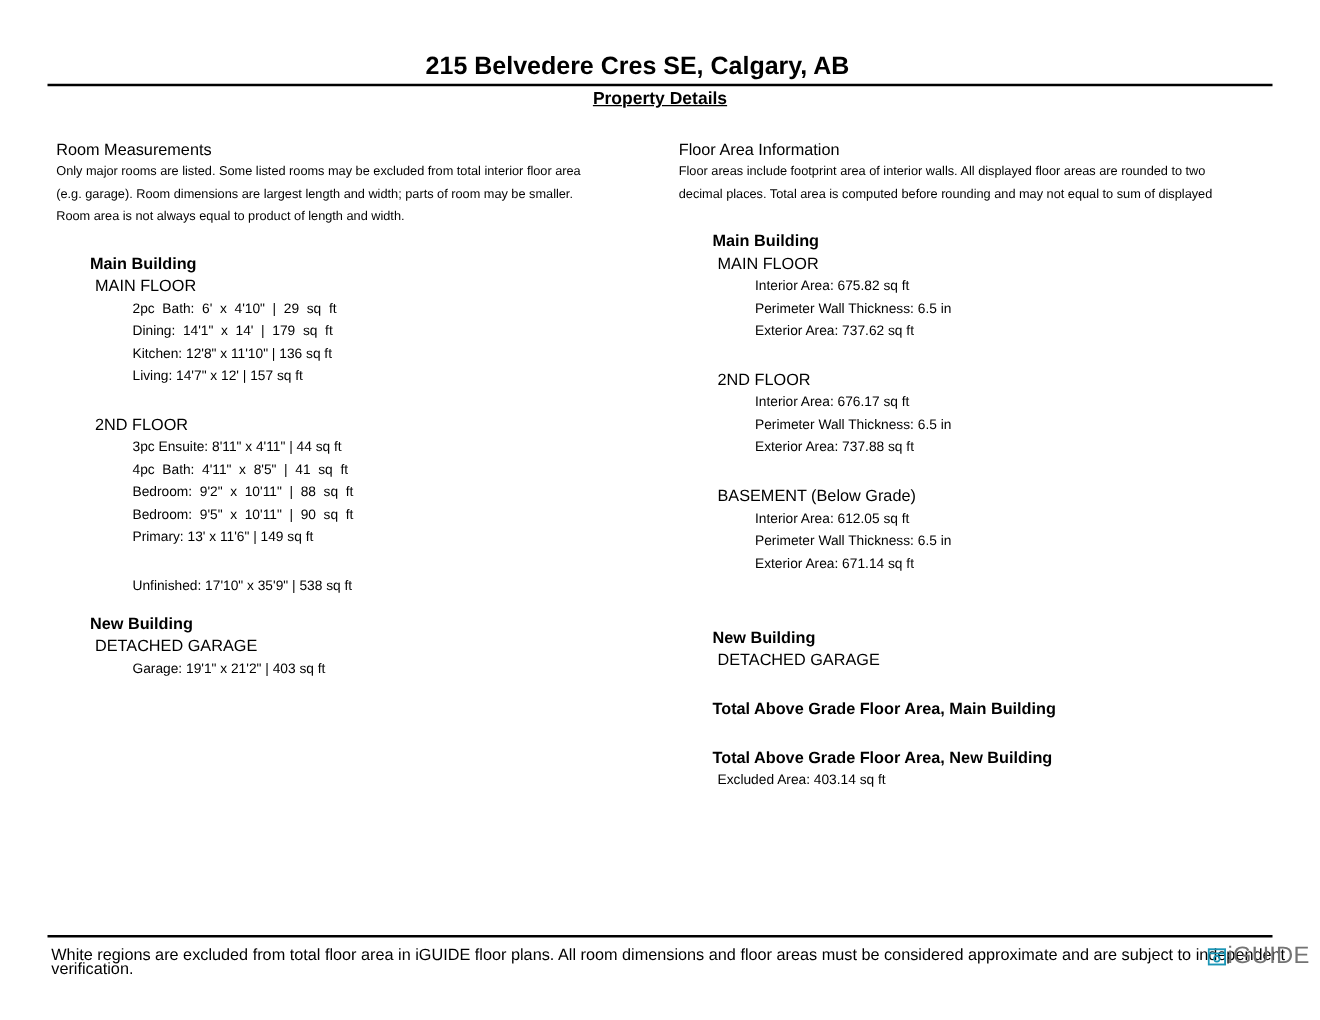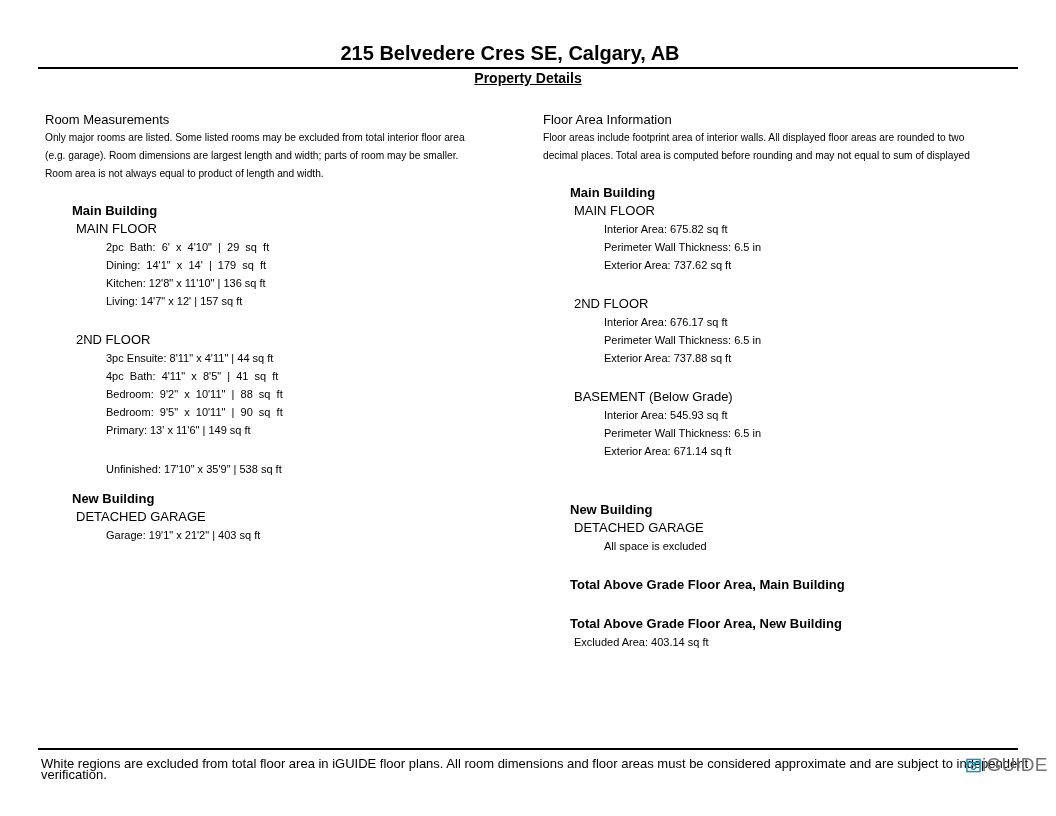--- a/index.html
+++ b/index.html
@@ -101,28 +101,27 @@
     <div class="item">Exterior Area: 737.62 sq ft</div>
     <div class="gap"></div>
 
     <div class="floor">2ND FLOOR</div>
     <div class="item">Interior Area: 676.17 sq ft</div>
     <div class="item">Perimeter Wall Thickness: 6.5 in</div>
     <div class="item">Exterior Area: 737.88 sq ft</div>
     <div class="gap"></div>
 
     <div class="floor">BASEMENT (Below Grade)</div>
-    <div class="item">Interior Area: 545.93 sq ft</div>
+    <div class="item">Interior Area: 612.05 sq ft</div>
     <div class="item">Perimeter Wall Thickness: 6.5 in</div>
     <div class="item">Exterior Area: 671.14 sq ft</div>
     <div style="height:41px"></div>
 
     <div class="bldg">New Building</div>
     <div class="floor">DETACHED GARAGE</div>
-    <div class="item">All space is excluded</div>
     <div class="gap"></div>
 
     <div class="bldg">Total Above Grade Floor Area, Main Building</div>
     <div class="gap"></div>
 
     <div class="bldg">Total Above Grade Floor Area, New Building</div>
     <div class="floor" style="font-size:11px">Excluded Area: 403.14 sq ft</div>
   </div>
 </div>
 

